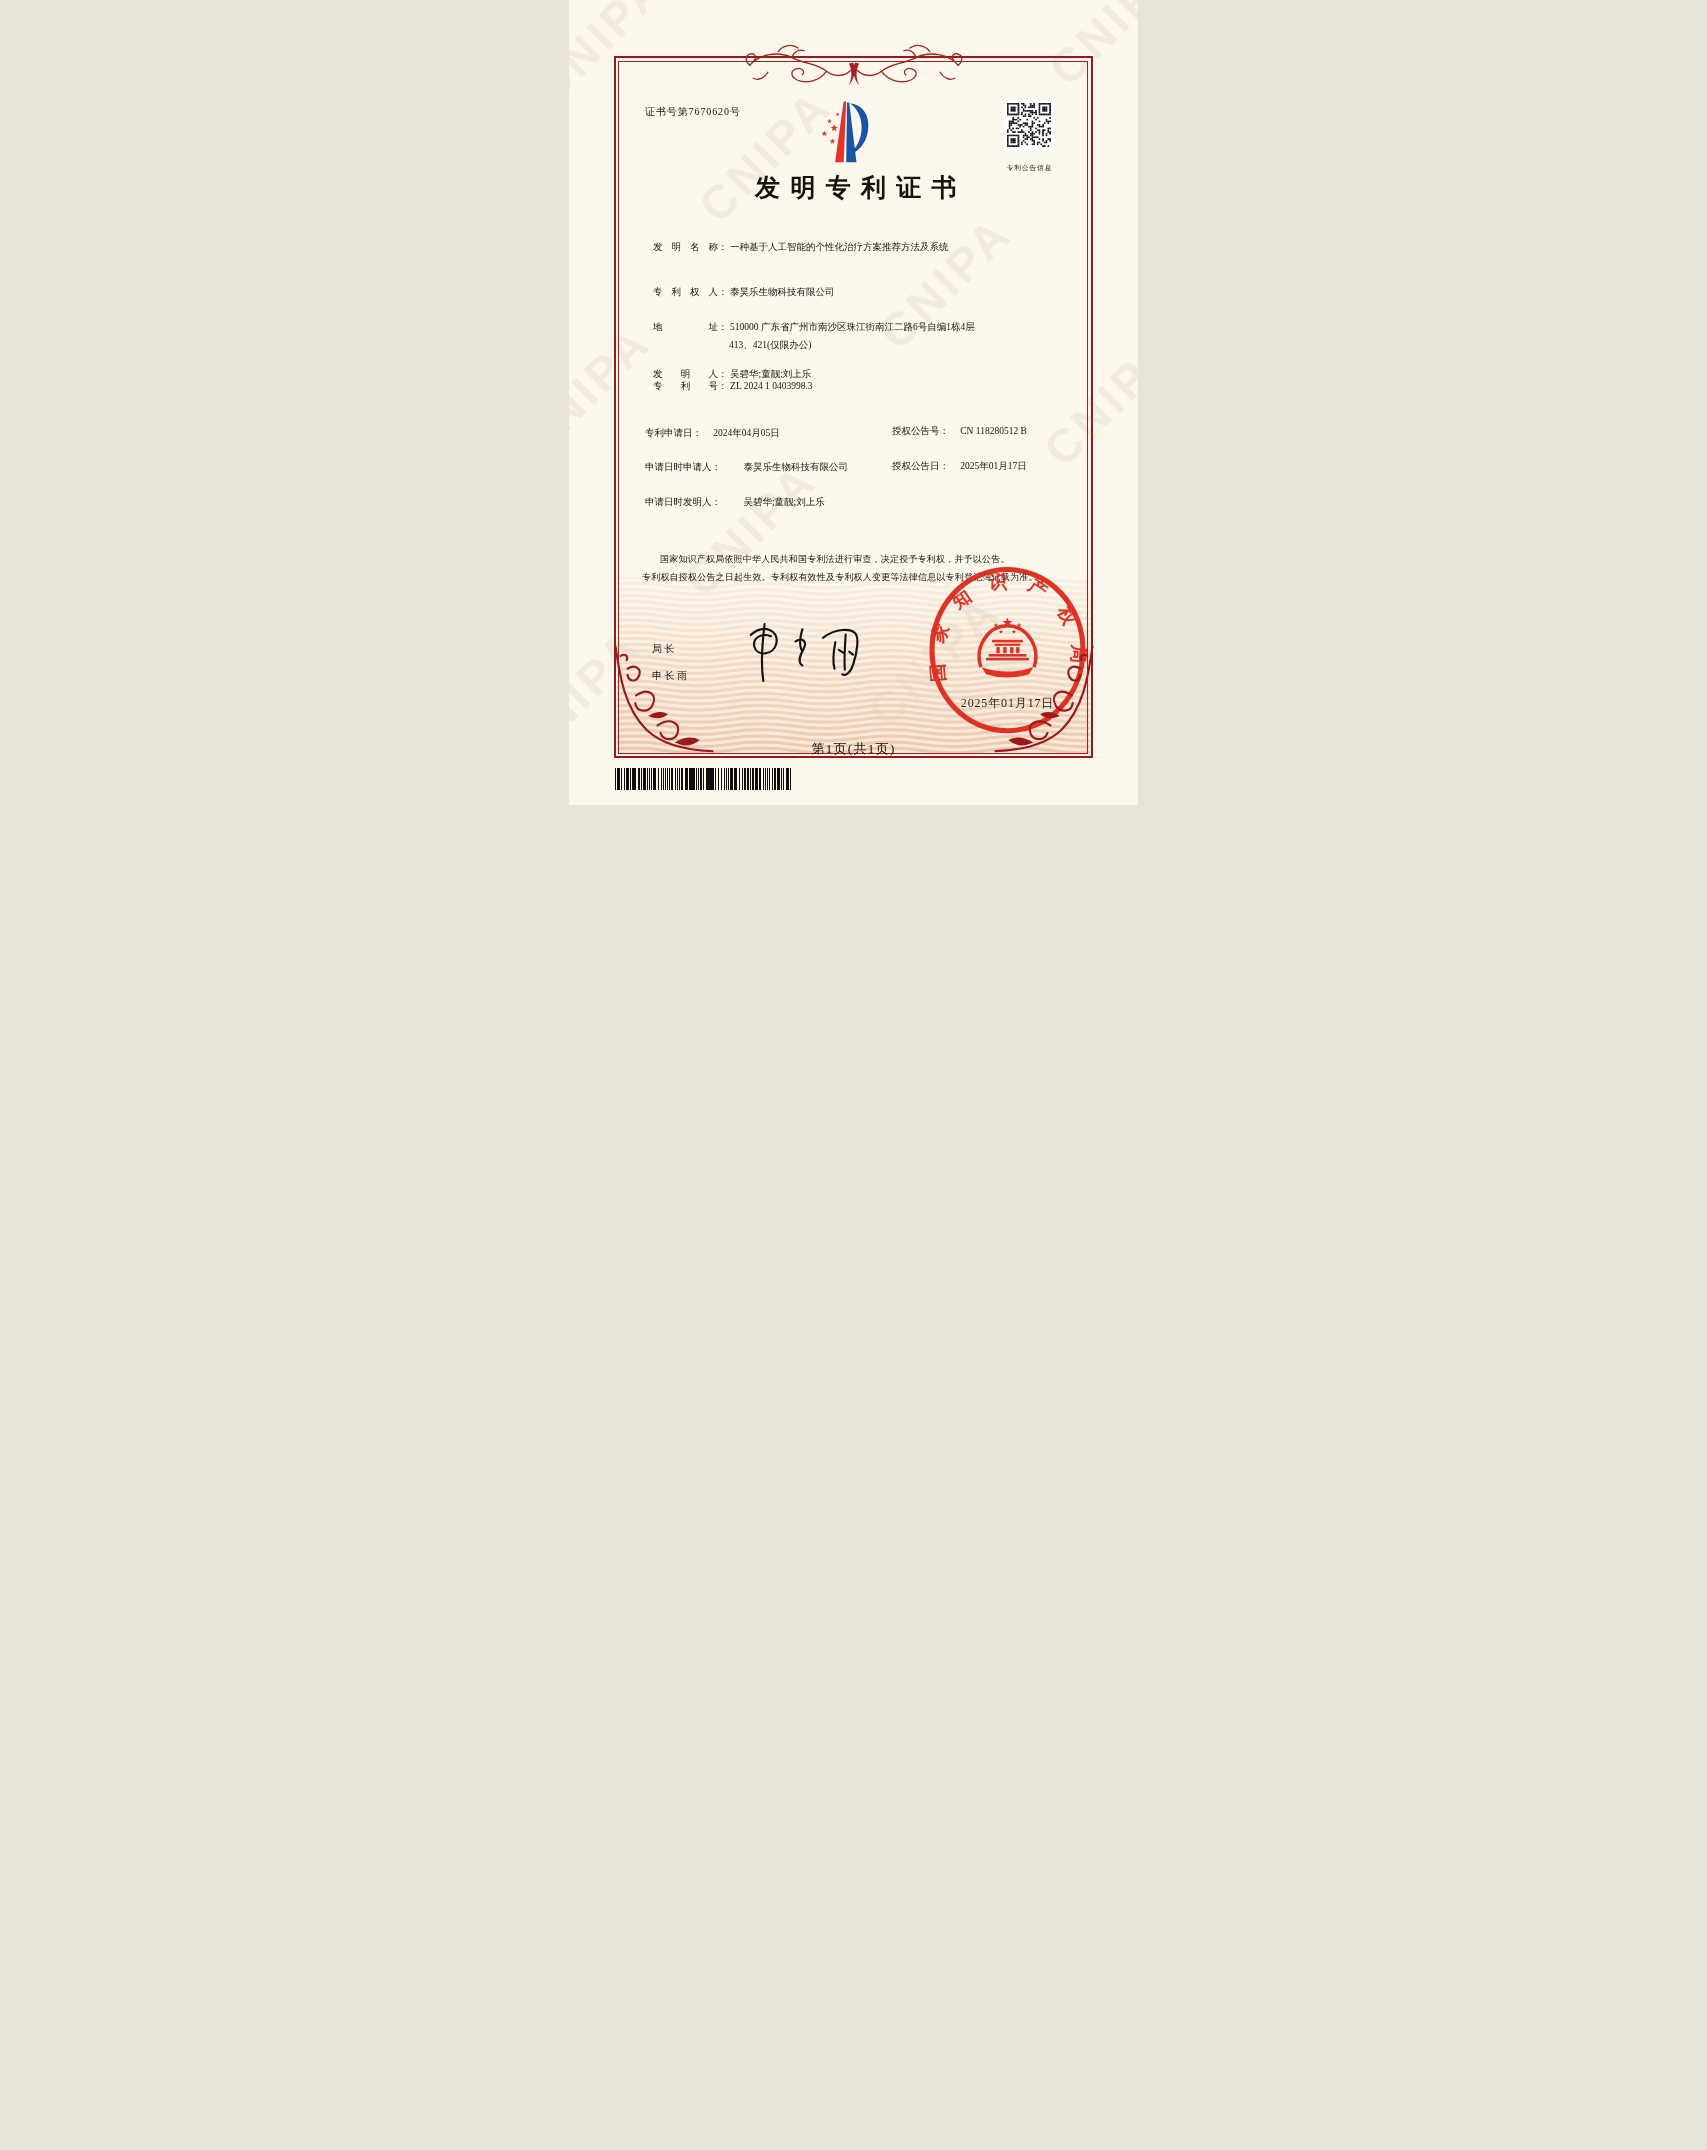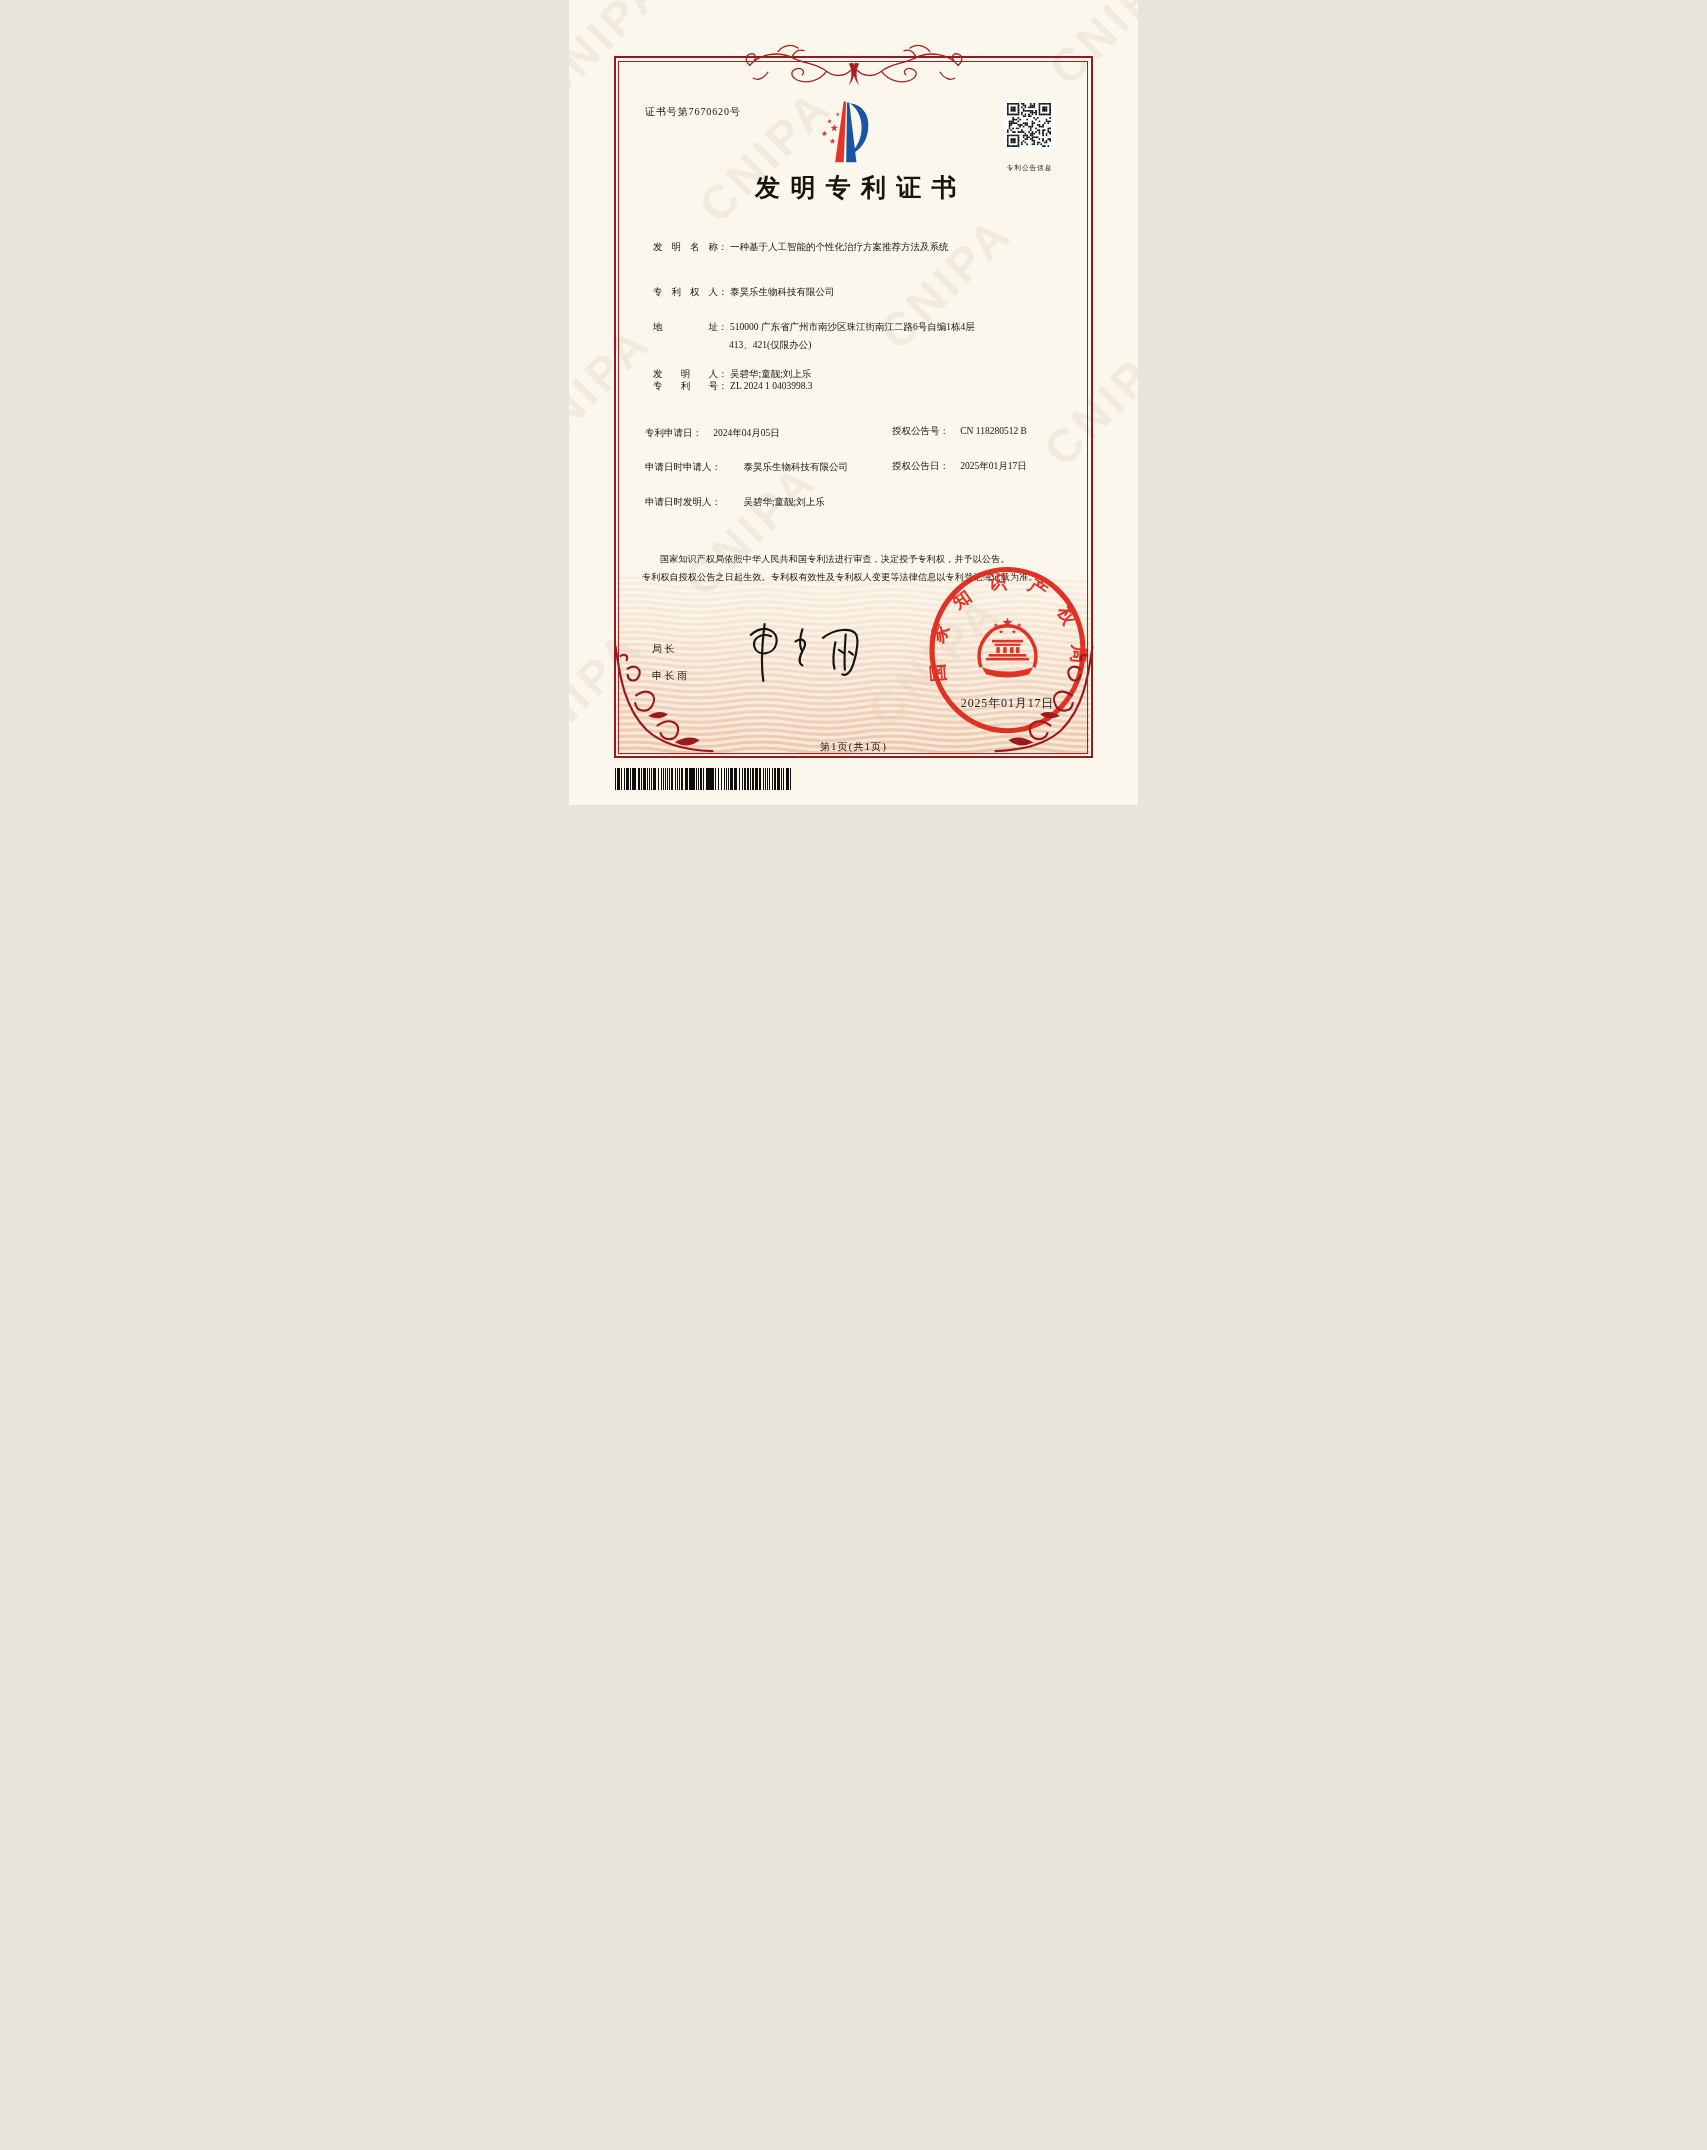--- a/index.html
+++ b/index.html
@@ -54,21 +54,21 @@
     position:absolute; left:73px; top:551px; width:432px; font-size:9px;
     line-height:17.6px; z-index:3; letter-spacing:0.2px;
   }
   .statement .l1{text-indent:18px;}
   .director-label{position:absolute; left:83px; top:642px; font-size:10px; letter-spacing:2.6px; z-index:3;}
   .director-name{position:absolute; left:83px; top:669px; font-size:10px; letter-spacing:2.6px; z-index:3;}
   #signature{position:absolute; left:169px; top:611px; z-index:4;}
   #seal{position:absolute; left:357px; top:565px; z-index:4;}
   .footer{
     position:absolute; left:45px; top:740px; width:479px; text-align:center;
-    font-size:10px; letter-spacing:1.3px; z-index:3;
+    font-size:13px; letter-spacing:1.3px; z-index:3;
   }
   #barcode{position:absolute; left:46px; top:768px; width:178px; height:21.5px; z-index:3;}
   #barcode div{display:inline-block; height:100%; background:#0d0d0d; vertical-align:top;}
   #dragons{position:absolute; left:173px; top:42px; z-index:5;}
   .corner{position:absolute; top:643px; z-index:5;}
   #corner-l{left:41px;}
   #corner-r{left:421px; transform:scaleX(-1);}
 </style>
 </head>
 <body>

